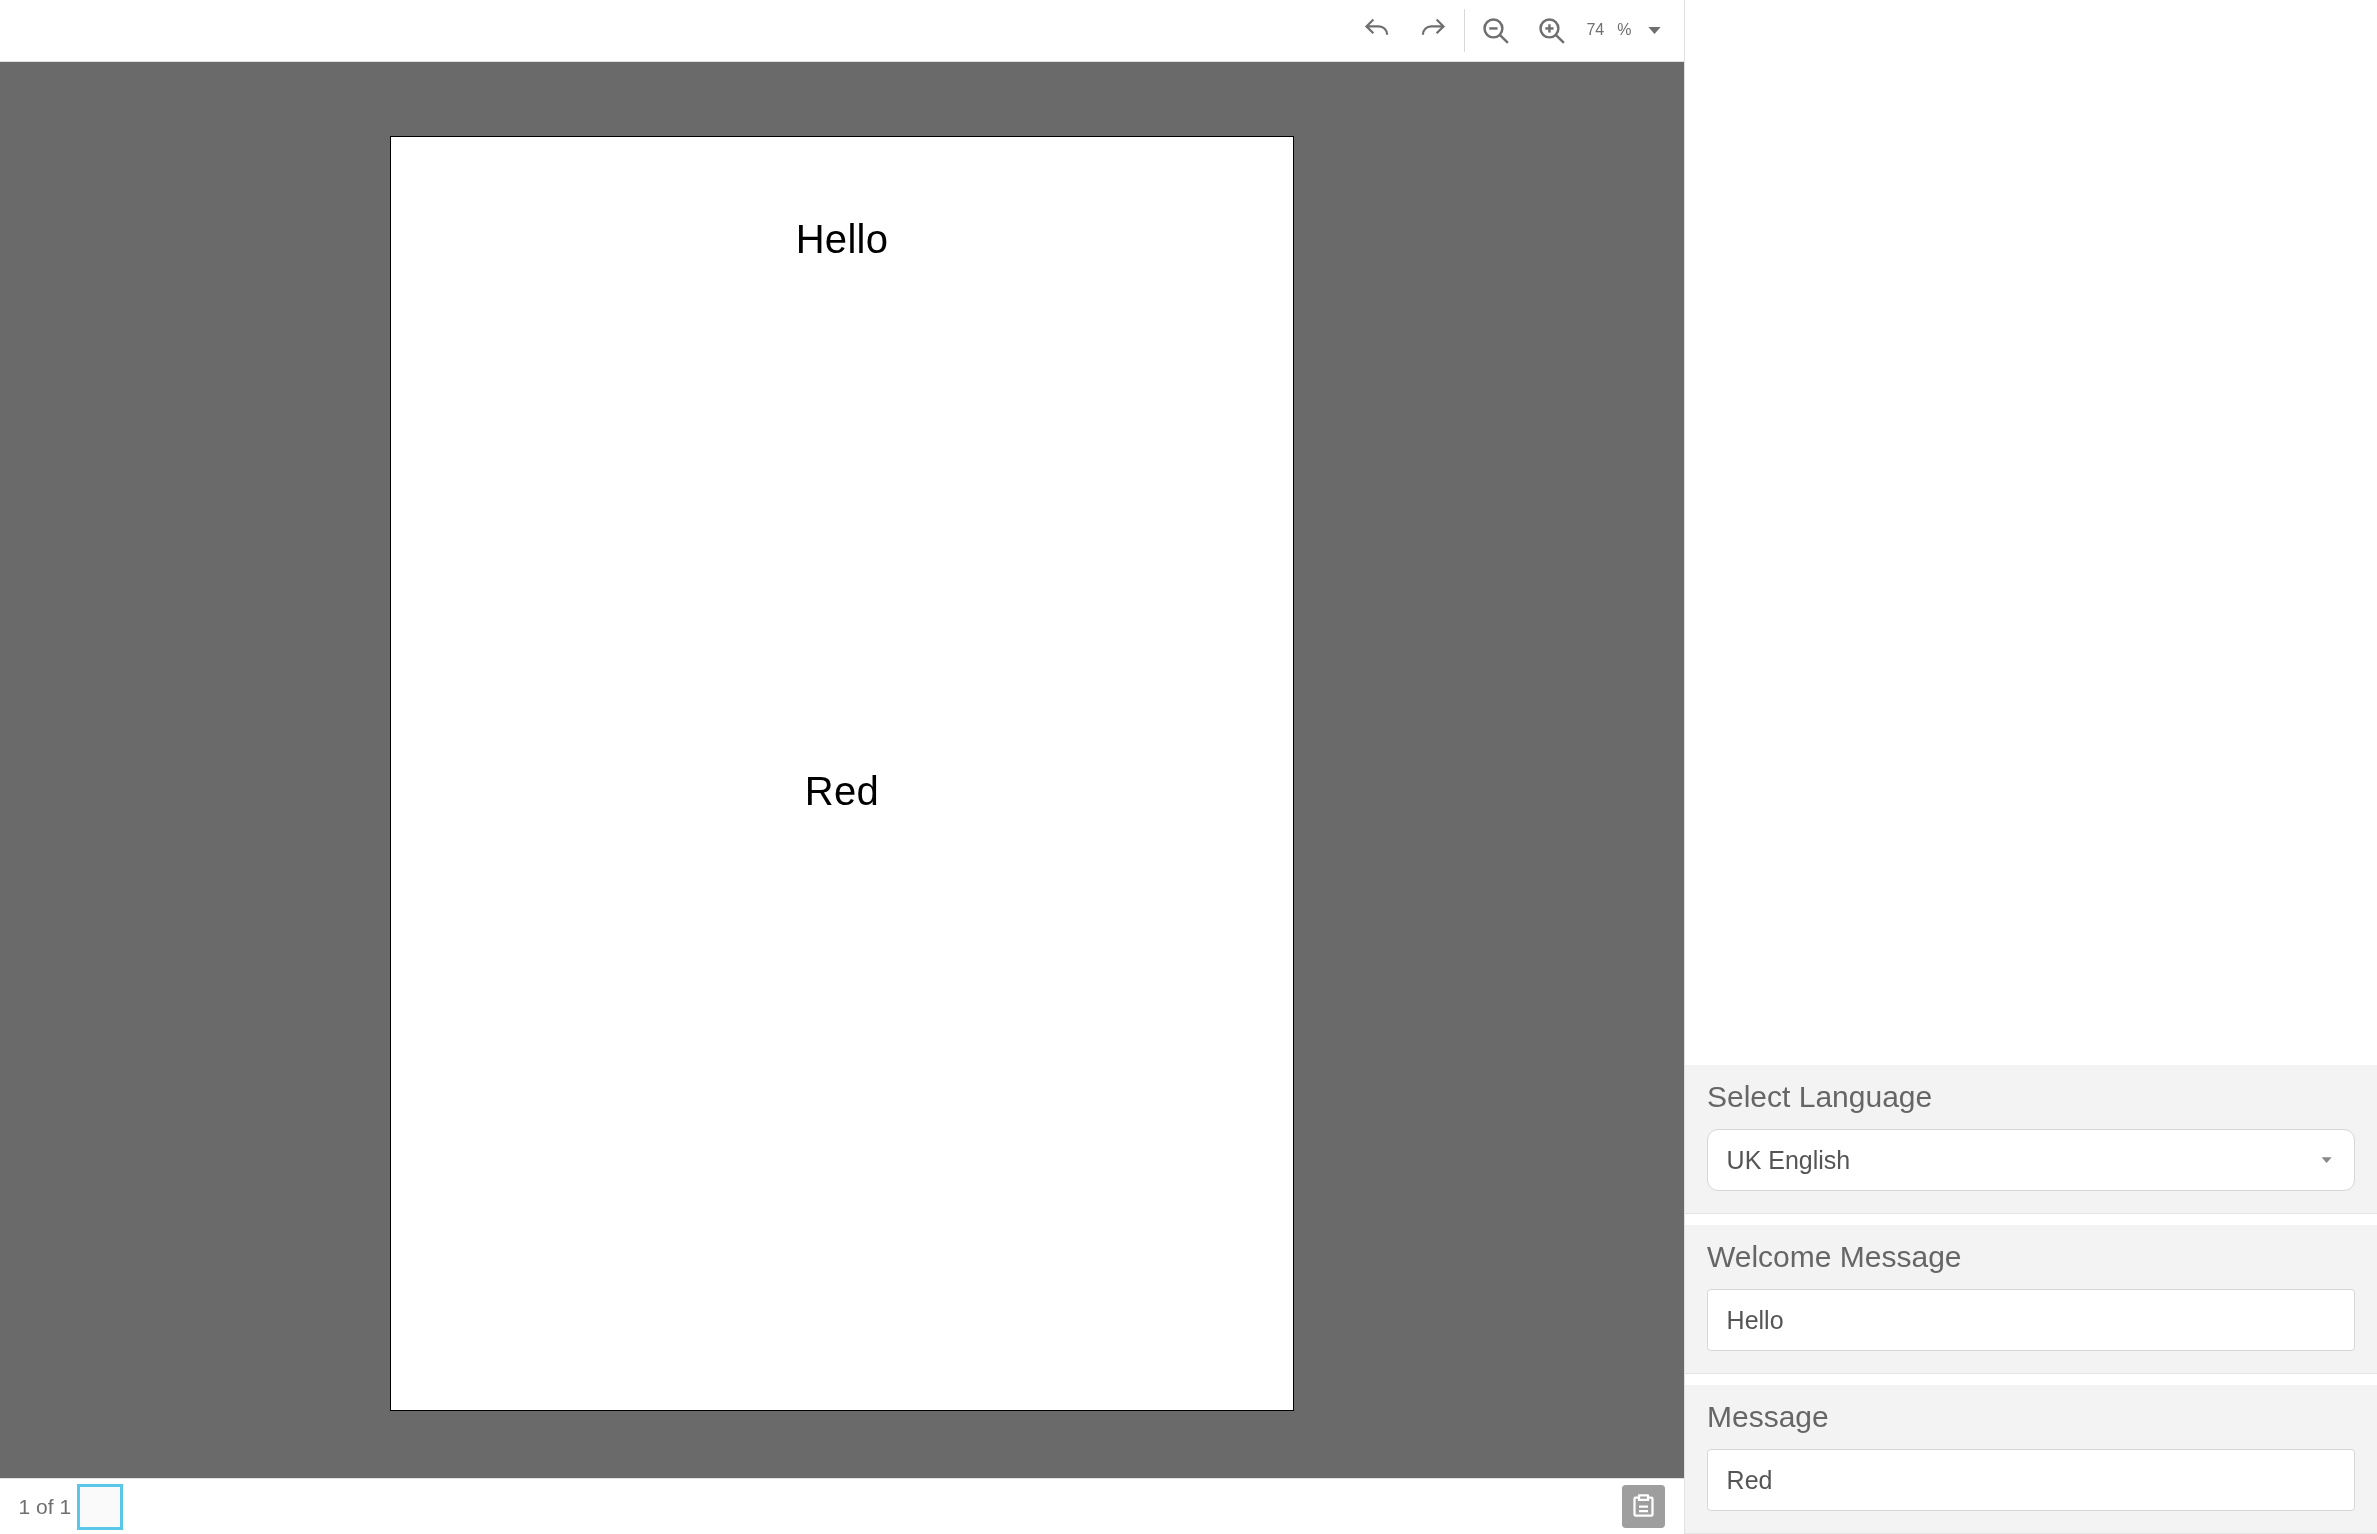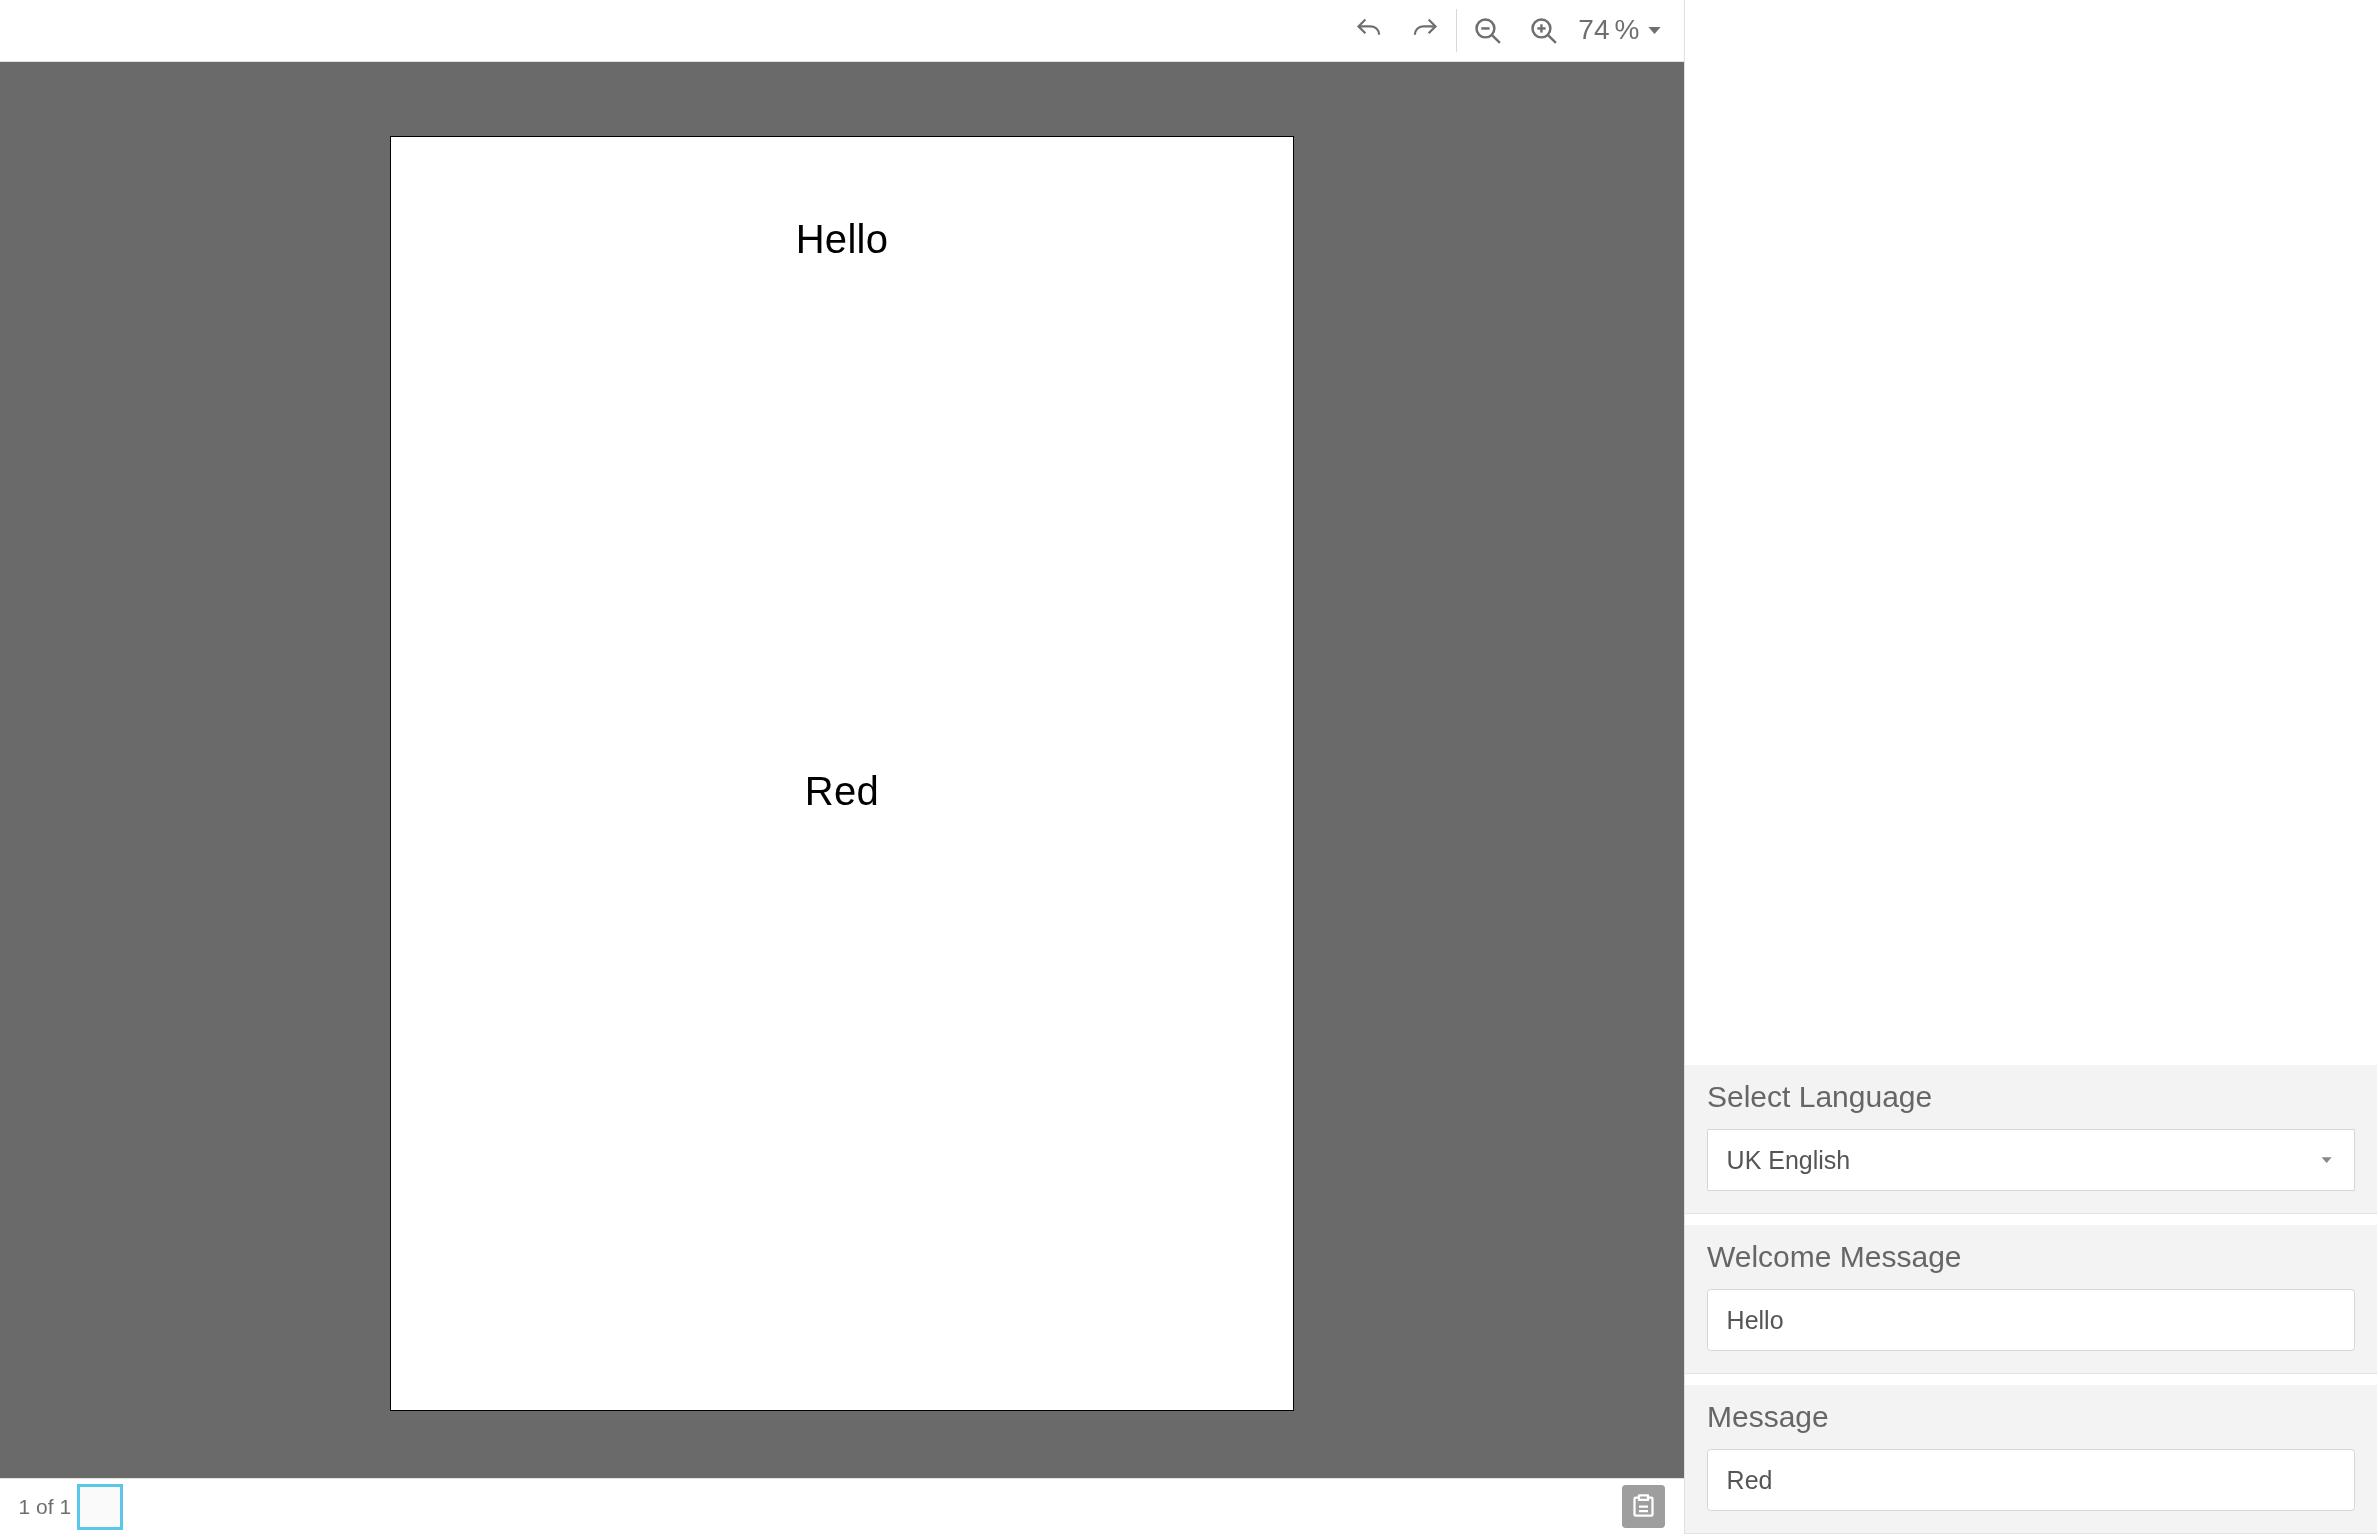--- a/index.html
+++ b/index.html
@@ -6,41 +6,41 @@
     html, body { width: 100%; height: 100%; font-family: Arial, Helvetica, sans-serif; }
     body { display: flex; flex-direction: row; background: #fff; }
 
     
     .main { flex: 1 1 auto; display: flex; flex-direction: column; border-right: 0.6px solid #e0e0e0; min-width: 0; }
     .toolbar { height: 62px; background: #fff; border-bottom: 0.6px solid #e0e0e0; display: flex; align-items: center; justify-content: flex-end; padding: 0 18.6px; }
     .toolbar-group { display: flex; align-items: center; gap: 15px; }
     .toolbar-divider { width: 0.6px; height: 43px; background: #d8d8d8; margin: 0 11px; }
     .toolbar svg { width: 33px; height: 33px; display: block; }
     .icon-btn { background: none; border: none; cursor: pointer; padding: 3.7px; color: #6f6f6f; }
-    .zoom-text { font-size: 28px; color: #6f6f6f; display: flex; align-items: center; gap: 5px; }
+    .zoom-text { font-size: 16px; color: #6f6f6f; display: flex; align-items: center; gap: 13px; }
     .zoom-text .caret svg { width: 21px; height: 21px; }
 
     .viewport { flex: 1 1 auto; background: #6a6a6a; position: relative; overflow: auto; display: flex; justify-content: center; padding-top: 74px; }
     .page { background: #fff; border: 1.2px solid #000; width: 904px; height: 1275px; position: relative; margin-bottom: 74px; }
     .page .line1 { position: absolute; top: 80px; left: 0; right: 0; text-align: center; font-size: 40px; color: #000; letter-spacing: 0.3px; }
     .page .line2 { position: absolute; top: 632px; left: 0; right: 0; text-align: center; font-size: 40px; color: #000; letter-spacing: 0.3px; }
 
     .statusbar { height: 56px; background: #fff; border-top: 0.6px solid #e0e0e0; display: flex; align-items: center; padding: 0 18.6px; color: #6f6f6f; font-size: 21px; }
     .statusbar .page-count { margin-right: 6px; }
     .page-thumb { width: 46px; height: 46px; border: 3.7px solid #5ac7e8; background: #fafafa; position: relative; }
     .statusbar .spacer { flex: 1; }
     .clipboard-btn { background: #9e9e9e; border: none; width: 43px; height: 43px; border-radius: 3.7px; display:flex; align-items:center; justify-content:center; cursor:pointer; }
     .clipboard-btn svg { width: 27px; height: 27px; fill: #fff; }
 
     
     .sidebar { width: 692px; flex: 0 0 692px; background: #fff; display: flex; flex-direction: column; justify-content: flex-end; }
     .panel { background: #f3f3f3; border: 0.6px solid #e4e4e4; border-left: none; border-right: none; border-top: none; padding: 15px 22px 22px 22px; }
     .panel + .panel { margin-top: 11px; }
     .panel-title { font-size: 30px; font-weight: 400; color: #666; margin-bottom: 15px; }
-    .select { position: relative; background: #fff; border: 1.2px solid #d6d6d6; border-radius: 1px; height: 62px; display: flex; align-items: center; padding: 0 18.6px; font-size: 25px; color: #555; cursor: pointer; }
+    .select { position: relative; background: #fff; border: 1.2px solid #d6d6d6; border-radius: 11px; height: 62px; display: flex; align-items: center; padding: 0 18.6px; font-size: 25px; color: #555; cursor: pointer; }
     .select .caret { position: absolute; right: 18.6px; top: 50%; transform: translateY(-50%); color: #888; }
     .select .caret svg { width: 17.3px; height: 17.3px; }
     .text-input { width: 100%; background: #fff; border: 1.2px solid #d6d6d6; border-radius: 3.7px; height: 62px; padding: 0 18.6px; font-size: 25px; color: #555; }
   </style>
 </head>
 <body>
 
 <div class="main">
 
   <div class="toolbar">

